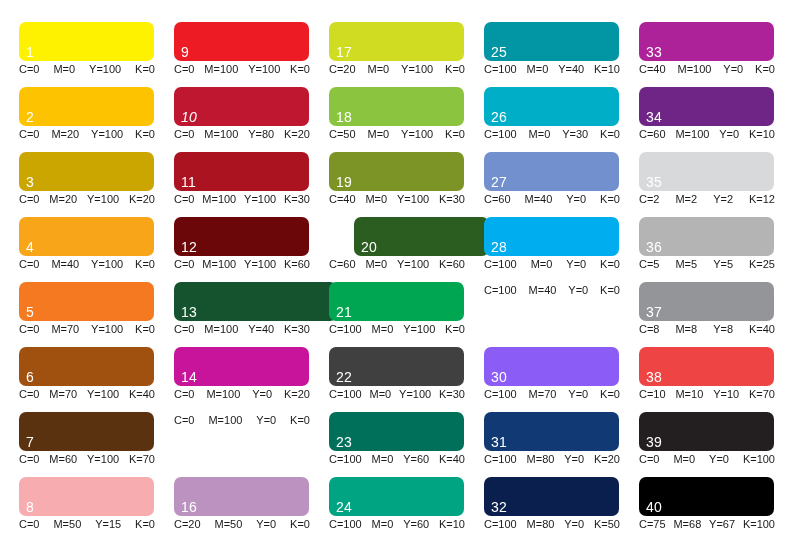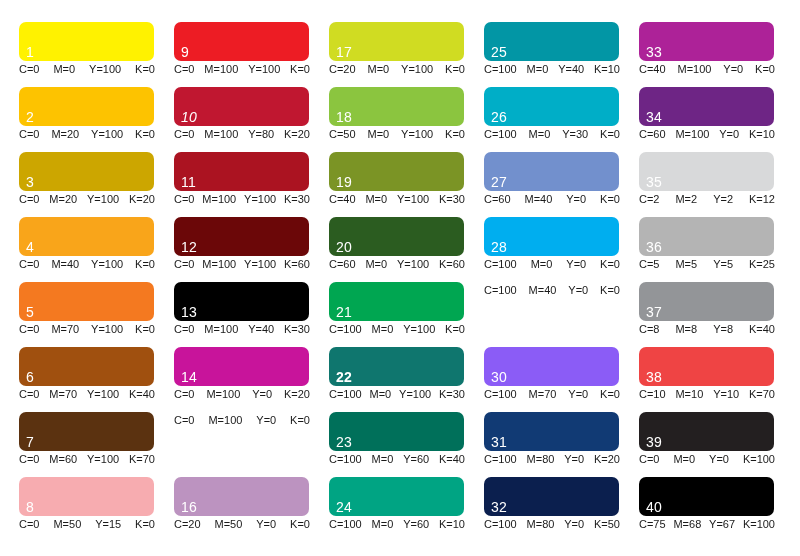--- a/index.html
+++ b/index.html
@@ -259,21 +259,21 @@
           <span class="swatch-number">12</span>
         </div>
         <div class="swatch-caption">
           <span>C=0</span>
           <span>M=100</span>
           <span>Y=100</span>
           <span>K=60</span>
         </div>
       </div>
       <div class="swatch-cell">
-        <div class="swatch-chip" style="background: rgb(43, 92, 32);">
+        <div class="swatch-chip" style="background: rgb(43, 92, 32); margin-left: 25px;">
           <span class="swatch-number">20</span>
         </div>
         <div class="swatch-caption">
           <span>C=60</span>
           <span>M=0</span>
           <span>Y=100</span>
           <span>K=60</span>
         </div>
       </div>
       <div class="swatch-cell">
@@ -303,21 +303,21 @@
           <span class="swatch-number">5</span>
         </div>
         <div class="swatch-caption">
           <span>C=0</span>
           <span>M=70</span>
           <span>Y=100</span>
           <span>K=0</span>
         </div>
       </div>
       <div class="swatch-cell">
-        <div class="swatch-chip" style="background: #000000;">
+        <div class="swatch-chip" style="background: #14532d; padding-left: 28px;">
           <span class="swatch-number">13</span>
         </div>
         <div class="swatch-caption">
           <span>C=0</span>
           <span>M=100</span>
           <span>Y=40</span>
           <span>K=30</span>
         </div>
       </div>
       <div class="swatch-cell">
@@ -366,21 +366,21 @@
           <span class="swatch-number">14</span>
         </div>
         <div class="swatch-caption">
           <span>C=0</span>
           <span>M=100</span>
           <span>Y=0</span>
           <span>K=20</span>
         </div>
       </div>
       <div class="swatch-cell">
-        <div class="swatch-chip" style="background: #0f766e; font-weight: bold;">
+        <div class="swatch-chip" style="background: #404040;">
           <span class="swatch-number">22</span>
         </div>
         <div class="swatch-caption">
           <span>C=100</span>
           <span>M=0</span>
           <span>Y=100</span>
           <span>K=30</span>
         </div>
       </div>
       <div class="swatch-cell">

